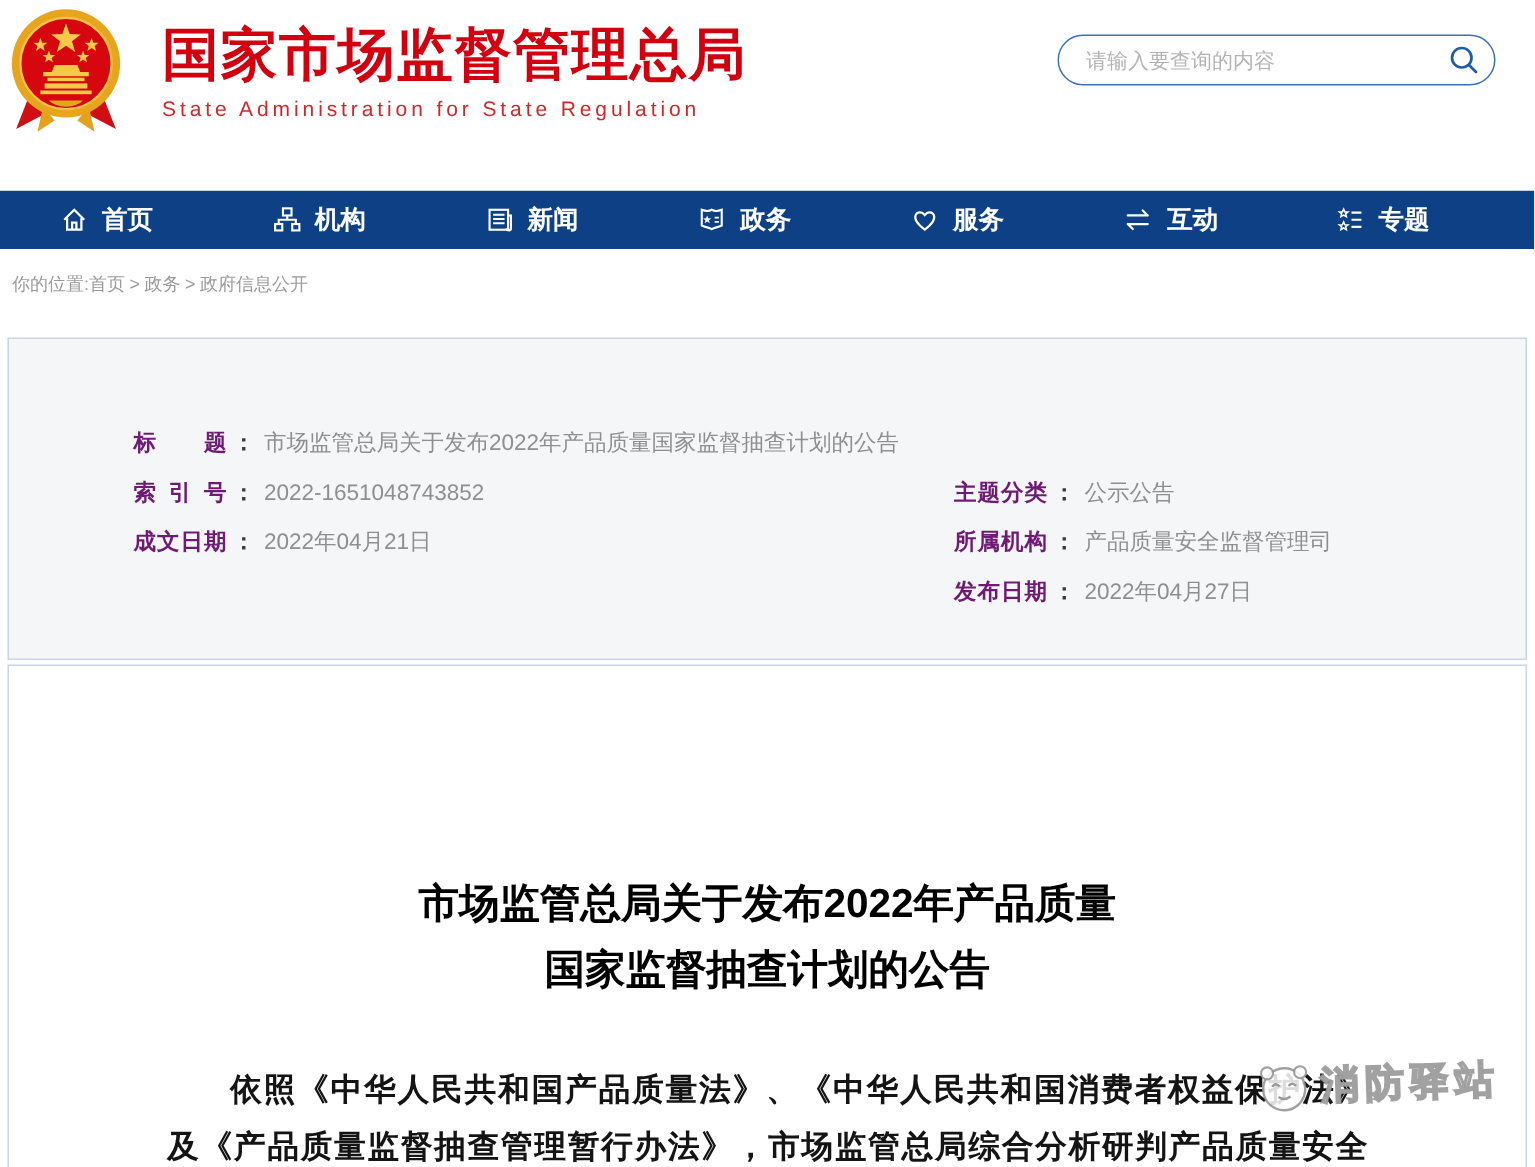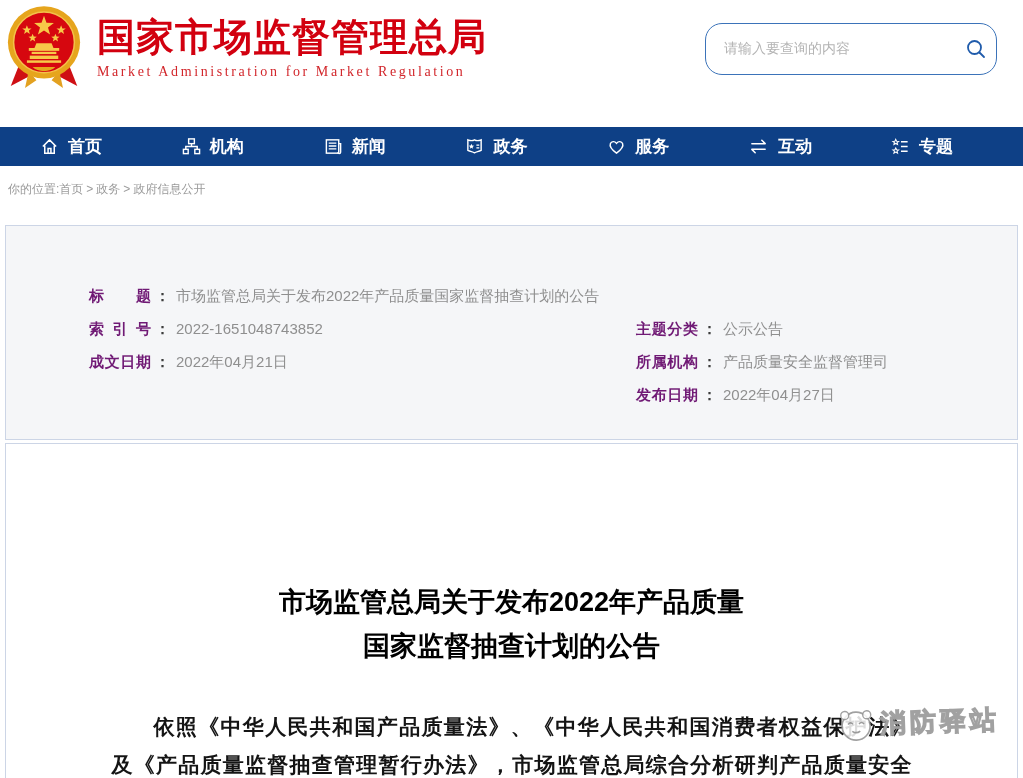--- a/index.html
+++ b/index.html
@@ -3,25 +3,25 @@
 <meta charset="utf-8">
 <style>
   * { margin:0; padding:0; box-sizing:border-box; }
   html,body { width:1023px; height:778px; overflow:hidden; background:#fff;
     font-family:"Liberation Sans","DejaVu Sans",sans-serif; }
   .page { position:relative; width:1023px; height:778px; overflow:hidden; background:#fff; }
 
   
   .header { position:relative; height:127px; background:#fff; }
   .emblem { position:absolute; left:6px; top:4px; width:76px; height:88px; }
-  .brand { position:absolute; left:97px; top:14px;font-family:Liberation Serif, serif; }
+  .brand { position:absolute; left:108px; top:14px; }
   .brand-cn { font-size:38px; font-weight:bold; color:#d2000f; letter-spacing:1px; line-height:46px; }
   .brand-en { font-size:14px; color:#d2262b; letter-spacing:2.6px; margin-top:4px; }
-  .searchbox { position:absolute; right:26px; top:23px; width:292px; height:52px;
-    border:1px solid #3b73b9; border-radius:17px; background:#fff; display:flex; align-items:center;font-family:Liberation Mono, monospace; }
+  .searchbox { position:absolute; right:26px; top:23px; width:292px; height:34px;
+    border:1px solid #3b73b9; border-radius:17px; background:#fff; display:flex; align-items:center; }
   .searchbox input { flex:1; border:none; outline:none; background:transparent;
     font-size:14px; color:#666; padding:0 6px 0 18px; font-family:inherit; }
   .searchbox input::placeholder { color:#b4b4b4; }
   .search-btn { width:40px; height:32px; display:flex; align-items:center; justify-content:center;
     background:none; border:none; cursor:pointer; }
 
   
   .nav { height:39px; background:#0e4086; display:grid; grid-template-columns:repeat(7,1fr);
     align-items:center; padding-right:30px; }
   .nav-item { display:flex; align-items:center; justify-content:center; gap:9px;
@@ -82,21 +82,21 @@
       <rect x="24" y="46" width="32" height="3" fill="#f7c948"></rect>
       <rect x="27" y="50" width="26" height="2.4" fill="#f7c948"></rect>
       <rect x="25" y="54" width="30" height="3.6" fill="#f7c948"></rect>
       <path d="M30 46 l2-5 h16 l2 5 Z" fill="#f7c948"></path>
       <rect x="22" y="59" width="36" height="2.6" fill="#f7c948"></rect>
       <path d="M28 66 a14 9 0 0 0 24 0 Z" fill="#e6a51d"></path>
     </svg>
 
     <div class="brand">
       <div class="brand-cn">国家市场监督管理总局</div>
-      <div class="brand-en">Market Administration for Market Regulation</div>
+      <div class="brand-en">State Administration for State Regulation</div>
     </div>
 
     <div class="searchbox">
       <input type="text" placeholder="请输入要查询的内容" style="">
       <button class="search-btn">
         <svg width="22" height="22" viewBox="0 0 22 22">
           <circle cx="9.5" cy="9.5" r="6.5" fill="none" stroke="#1f5bab" stroke-width="1.8"></circle>
           <line x1="14.5" y1="14.5" x2="19" y2="19" stroke="#1f5bab" stroke-width="1.8" stroke-linecap="round"></line>
         </svg>
       </button>

